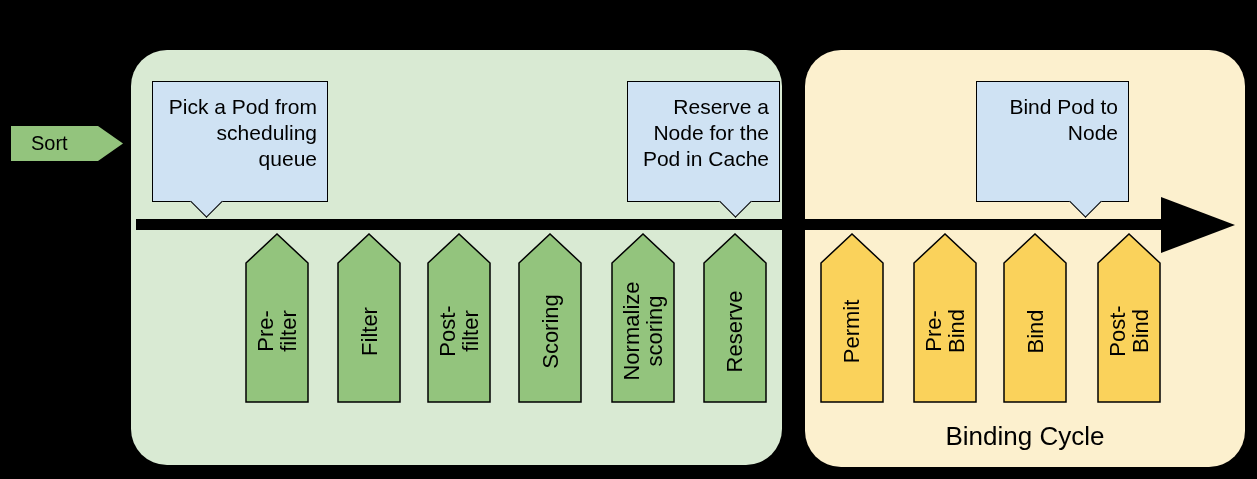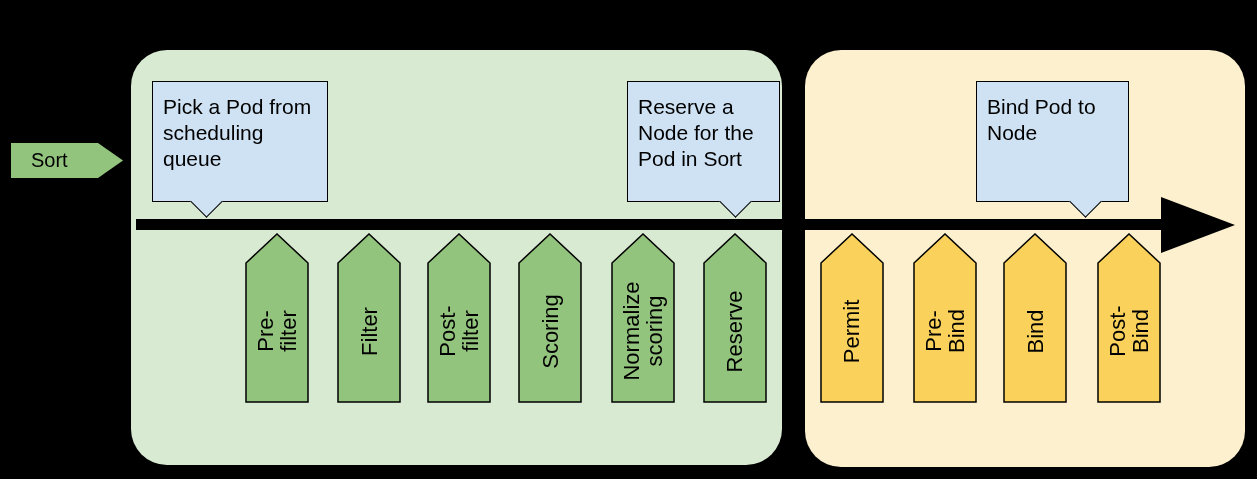--- a/index.html
+++ b/index.html
@@ -16,21 +16,21 @@
   .cycle.scheduling{left:131px;width:651px;height:415px;background:#D9EAD3;}
   .cycle.binding{left:805px;width:440px;height:417px;background:#FCF0CE;}
   .cycle-label{
     position:absolute;top:421px;text-align:center;
     font-size:26px;line-height:30px;color:#000;
   }
   .cycle-label.scheduling{left:131px;width:651px;margin-top:40px;}
   .cycle-label.binding{left:805px;width:440px;}
 
   
-  .sort{position:absolute;left:11px;top:143px;width:113px;height:20px;}
+  .sort{position:absolute;left:11px;top:126px;width:113px;height:20px;}
   .sort svg{display:block;}
   .sort-label{
     position:absolute;left:20px;top:0;height:35px;
     display:flex;align-items:center;font-size:20px;
   }
 
   
   .timeline-shaft{position:absolute;left:136px;top:219px;width:1027px;height:11px;background:#000;}
   .timeline-head{
     position:absolute;left:1161px;top:197px;width:0;height:0;
@@ -38,20 +38,21 @@
     border-top:28px solid transparent;
     border-bottom:28px solid transparent;
   }
 
   
   .callout{
     position:absolute;top:81px;height:121px;box-sizing:border-box;
     background:#CFE2F3;border:1.5px solid #000;
     font-size:21px;line-height:26px;
     padding:12px 10px;
+    text-align:right;
   }
   .callout.c1{left:152px;width:176px;}
   .callout.c2{left:627px;width:153px;}
   .callout.c3{left:928px;width:153px;margin-left:48px;}
   .callout .tail{
     position:absolute;bottom:-12px;width:22px;height:22px;
     background:#CFE2F3;
     border-right:1.5px solid #000;border-bottom:1.5px solid #000;
     transform:rotate(45deg);
   }
@@ -89,21 +90,21 @@
       <polygon points="0,0 87,0 112,17.5 87,35 0,35" fill="#93C47D"></polygon>
     </svg>
     <div class="sort-label">Sort</div>
   </div>
 
   <div class="callout c1">
     <div>Pick a Pod from scheduling queue</div>
     <div class="tail"></div>
   </div>
   <div class="callout c2">
-    <div>Reserve a Node for the Pod in Sort</div>
+    <div>Reserve a Node for the Pod in Cache</div>
     <div class="tail"></div>
   </div>
   <div class="callout c3">
     <div>Bind Pod to Node</div>
     <div class="tail"></div>
   </div>
 
   <div class="arrow green g1">
     <svg width="64" height="170" viewBox="0 0 64 170">
         <polygon points="1,30 32,1 63,30 63,169 1,169"></polygon>
@@ -184,14 +185,15 @@
       </svg>
     <div class="arrow-label">
         <span>Post-Bind</span>
       </div>
   </div>
 
   <div class="timeline-shaft"></div>
   <div class="timeline-head"></div>
 
   <div class="cycle-label scheduling">Scheduling Cycle</div>
+  <div class="cycle-label binding">Binding Cycle</div>
 
 </div>
 
 </body></html>

